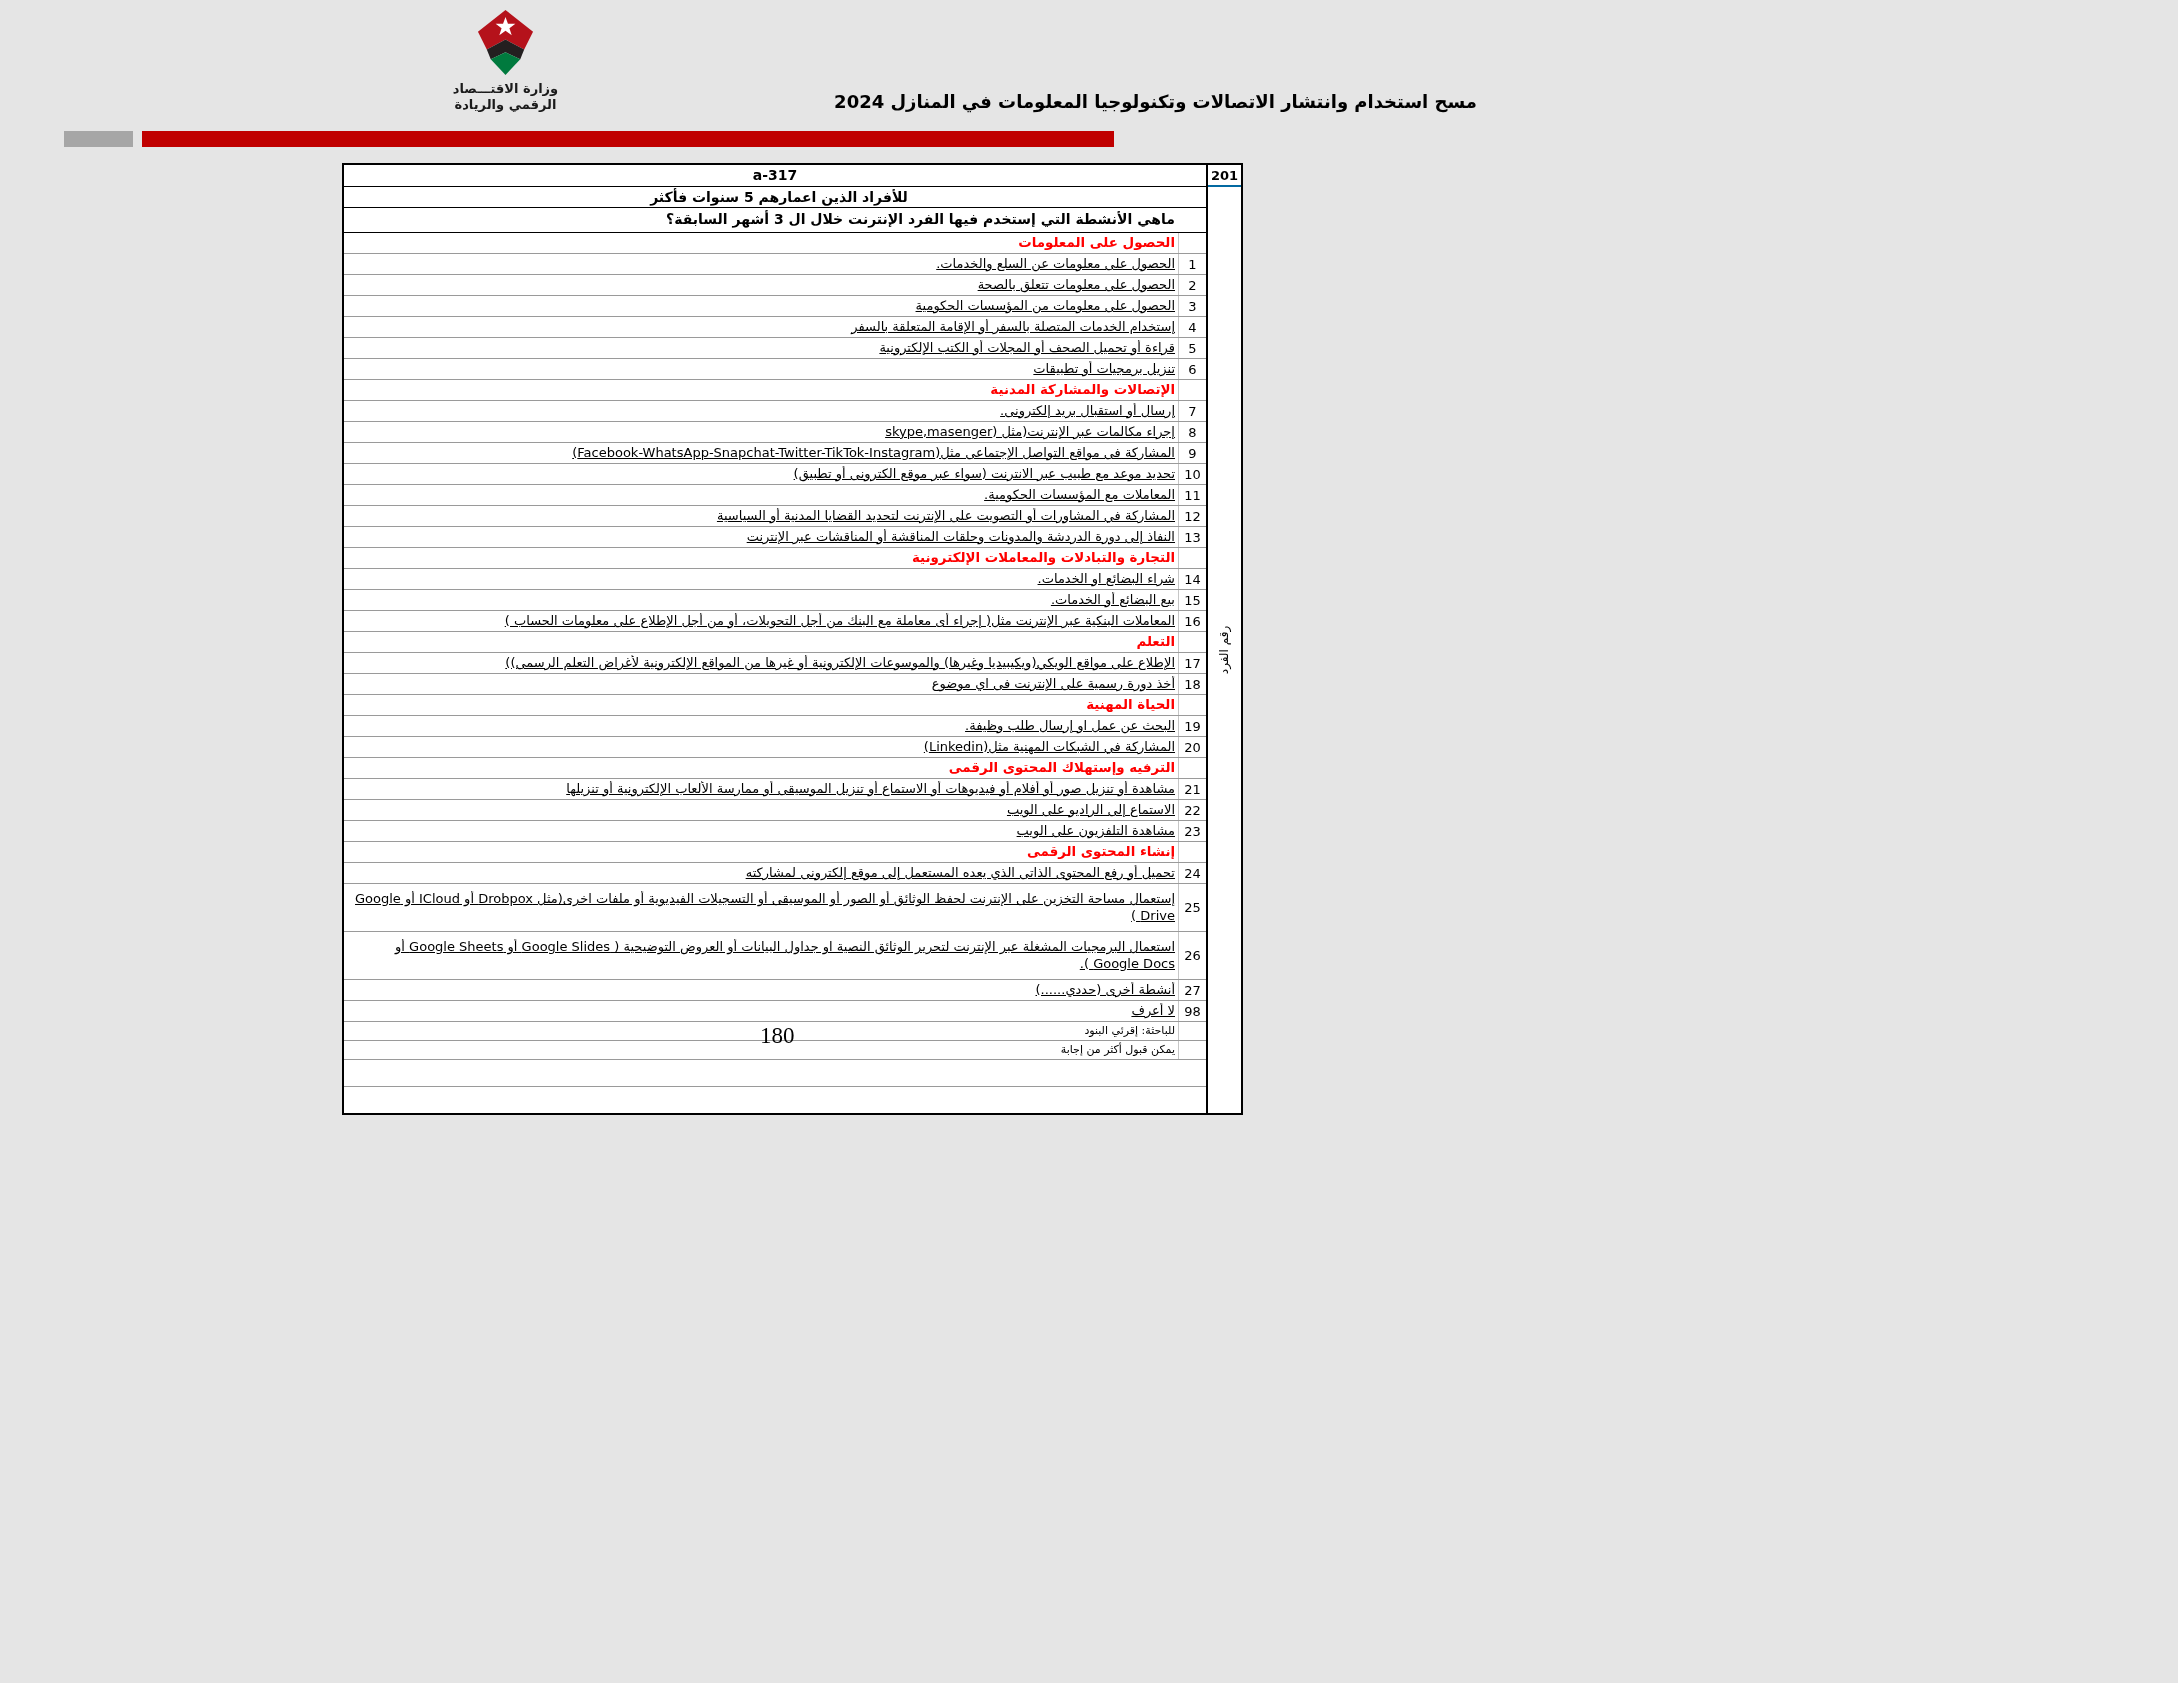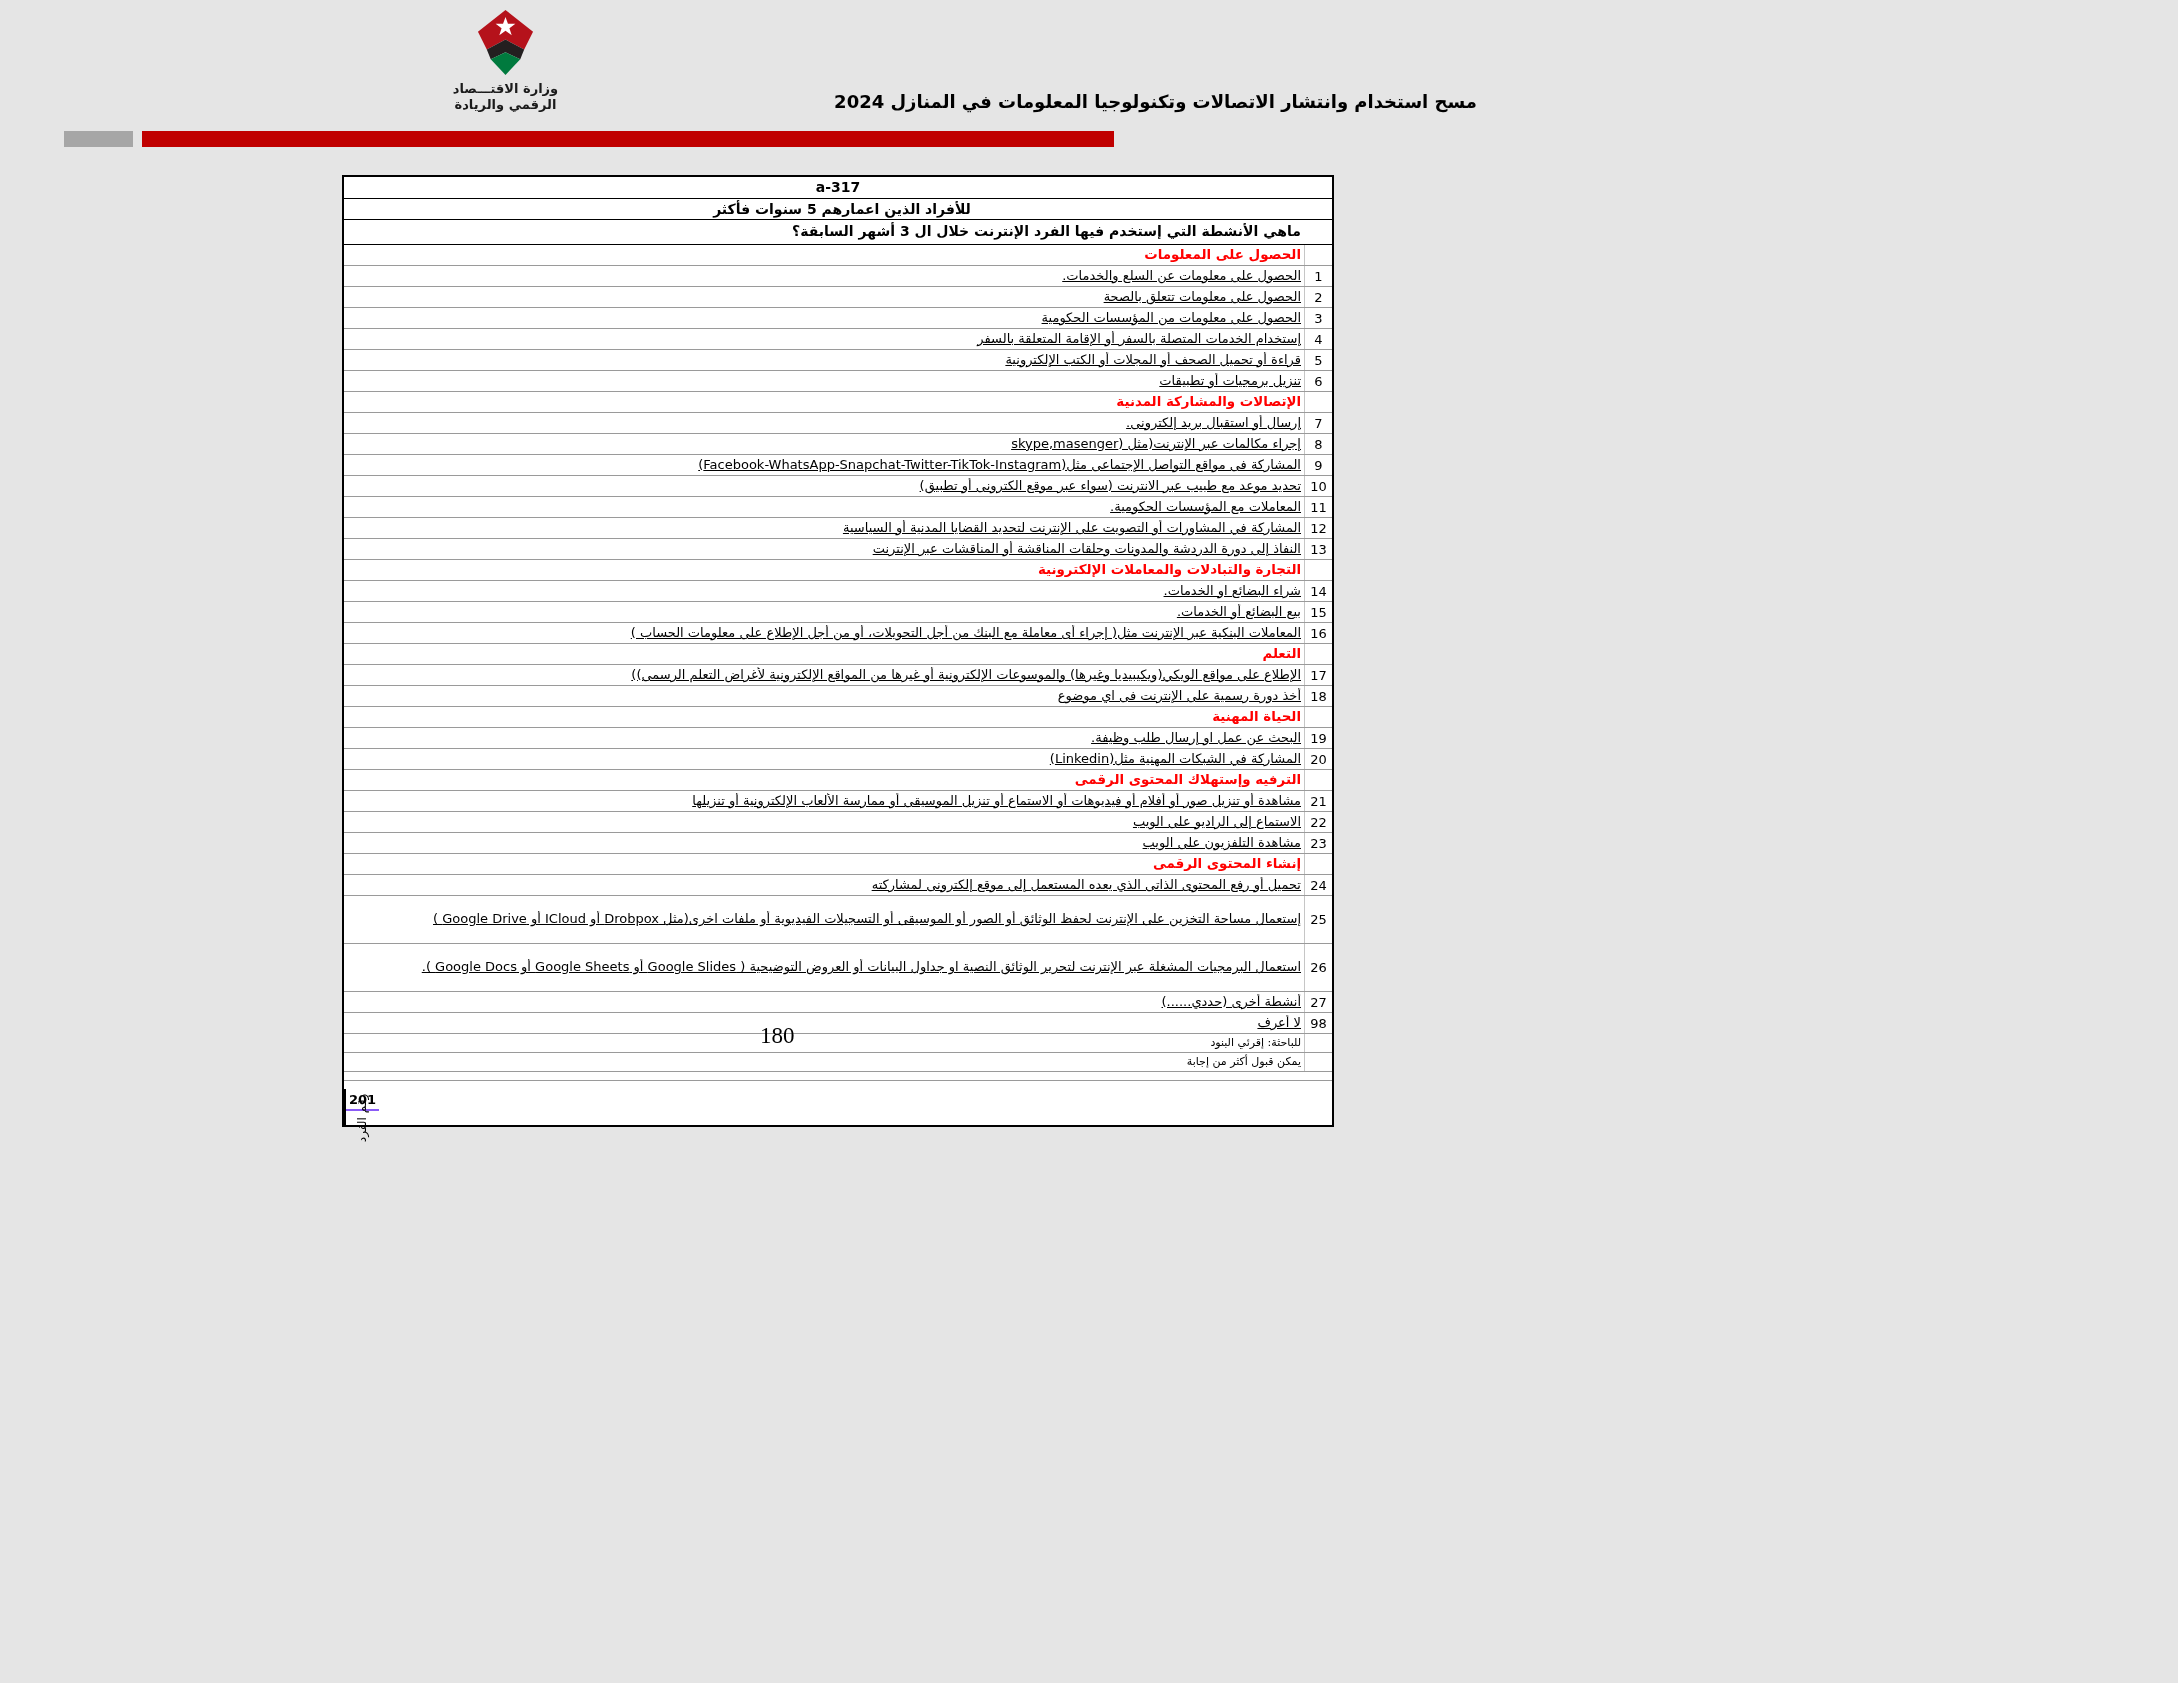--- a/index.html
+++ b/index.html
@@ -16,26 +16,26 @@
   .gray-block{position:absolute;left:64px;top:131px;width:69px;height:16px;background:var(--header-gray);}
   .red-bar{position:absolute;left:142px;top:131px;width:972px;height:16px;background:var(--accent-red);}
   .logo{position:absolute;left:442px;top:8px;width:127px;text-align:center;}
   .logo svg{display:block;margin:0 auto;}
   .logo-line{font-size:13px;font-weight:bold;line-height:1.25;color:#1b1b1b;direction:rtl;white-space:nowrap;}
   .doc-title{
     position:absolute;top:91px;right:701px;direction:rtl;
     font-weight:bold;font-size:18px;white-space:nowrap;
   }
   .survey-table{
-    position:absolute;left:342px;top:175px;width:992px;height:952px;
-    border:2px solid #000;display:flex;background:#fff;flex-direction:column;
+    position:absolute;left:342px;top:163px;width:901px;height:952px;
+    border:2px solid #000;display:flex;background:#fff;
   }
   .main-col{flex:1;display:flex;flex-direction:column;direction:rtl;min-width:0;}
   .person-col{width:35px;flex:none;border-left:2px solid #000;display:flex;flex-direction:column;}
-  .person-code{height:22px;flex:none;border-bottom:2px solid #8b5cf6;display:flex;align-items:center;justify-content:center;font-weight:bold;font-size:13px;}
+  .person-code{height:22px;flex:none;border-bottom:2px solid #0369a1;display:flex;align-items:center;justify-content:center;font-weight:bold;font-size:13px;}
   .person-label{flex:1;display:flex;align-items:center;justify-content:center;}
   .person-label span{transform:rotate(-90deg);white-space:nowrap;font-size:12px;direction:rtl;}
   .row{flex:none;display:flex;align-items:center;border-bottom:1px solid #9a9a9a;min-height:0;}
   .row.title{height:22px;border-bottom-color:#000;}
   .row.subtitle{height:21px;border-bottom-color:#000;padding-left:8px;}
   .row.question{height:25px;border-bottom-color:#000;}
   .row.section{height:21px;}
   .row.item{height:21px;}
   .row.item.tall{height:48px;}
   .row.note{height:19px;}

